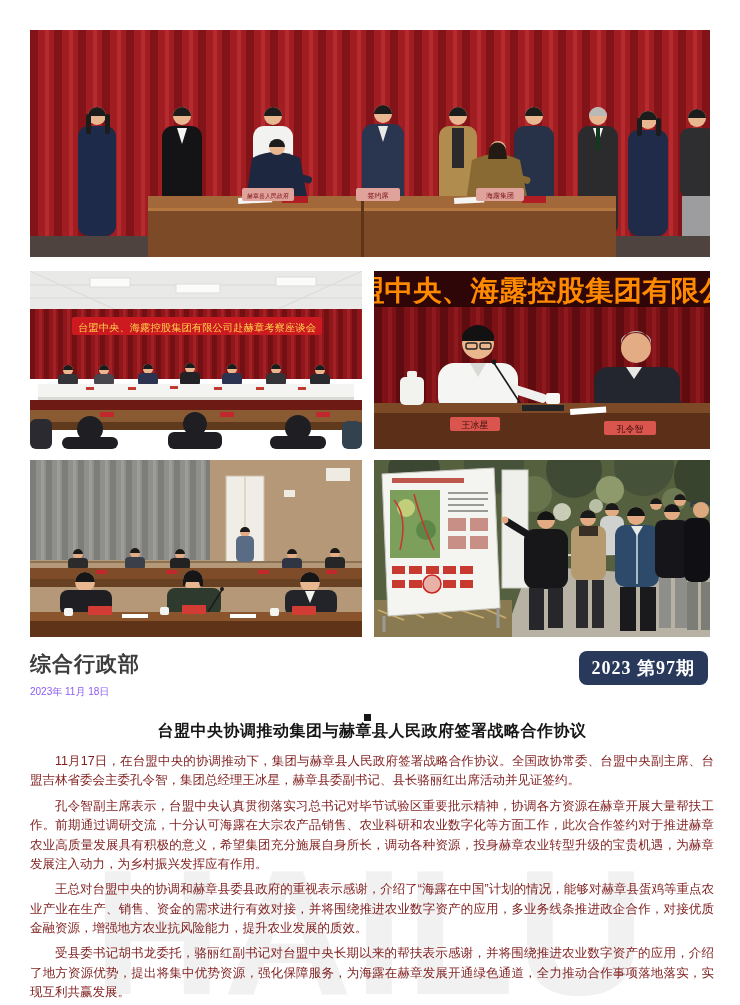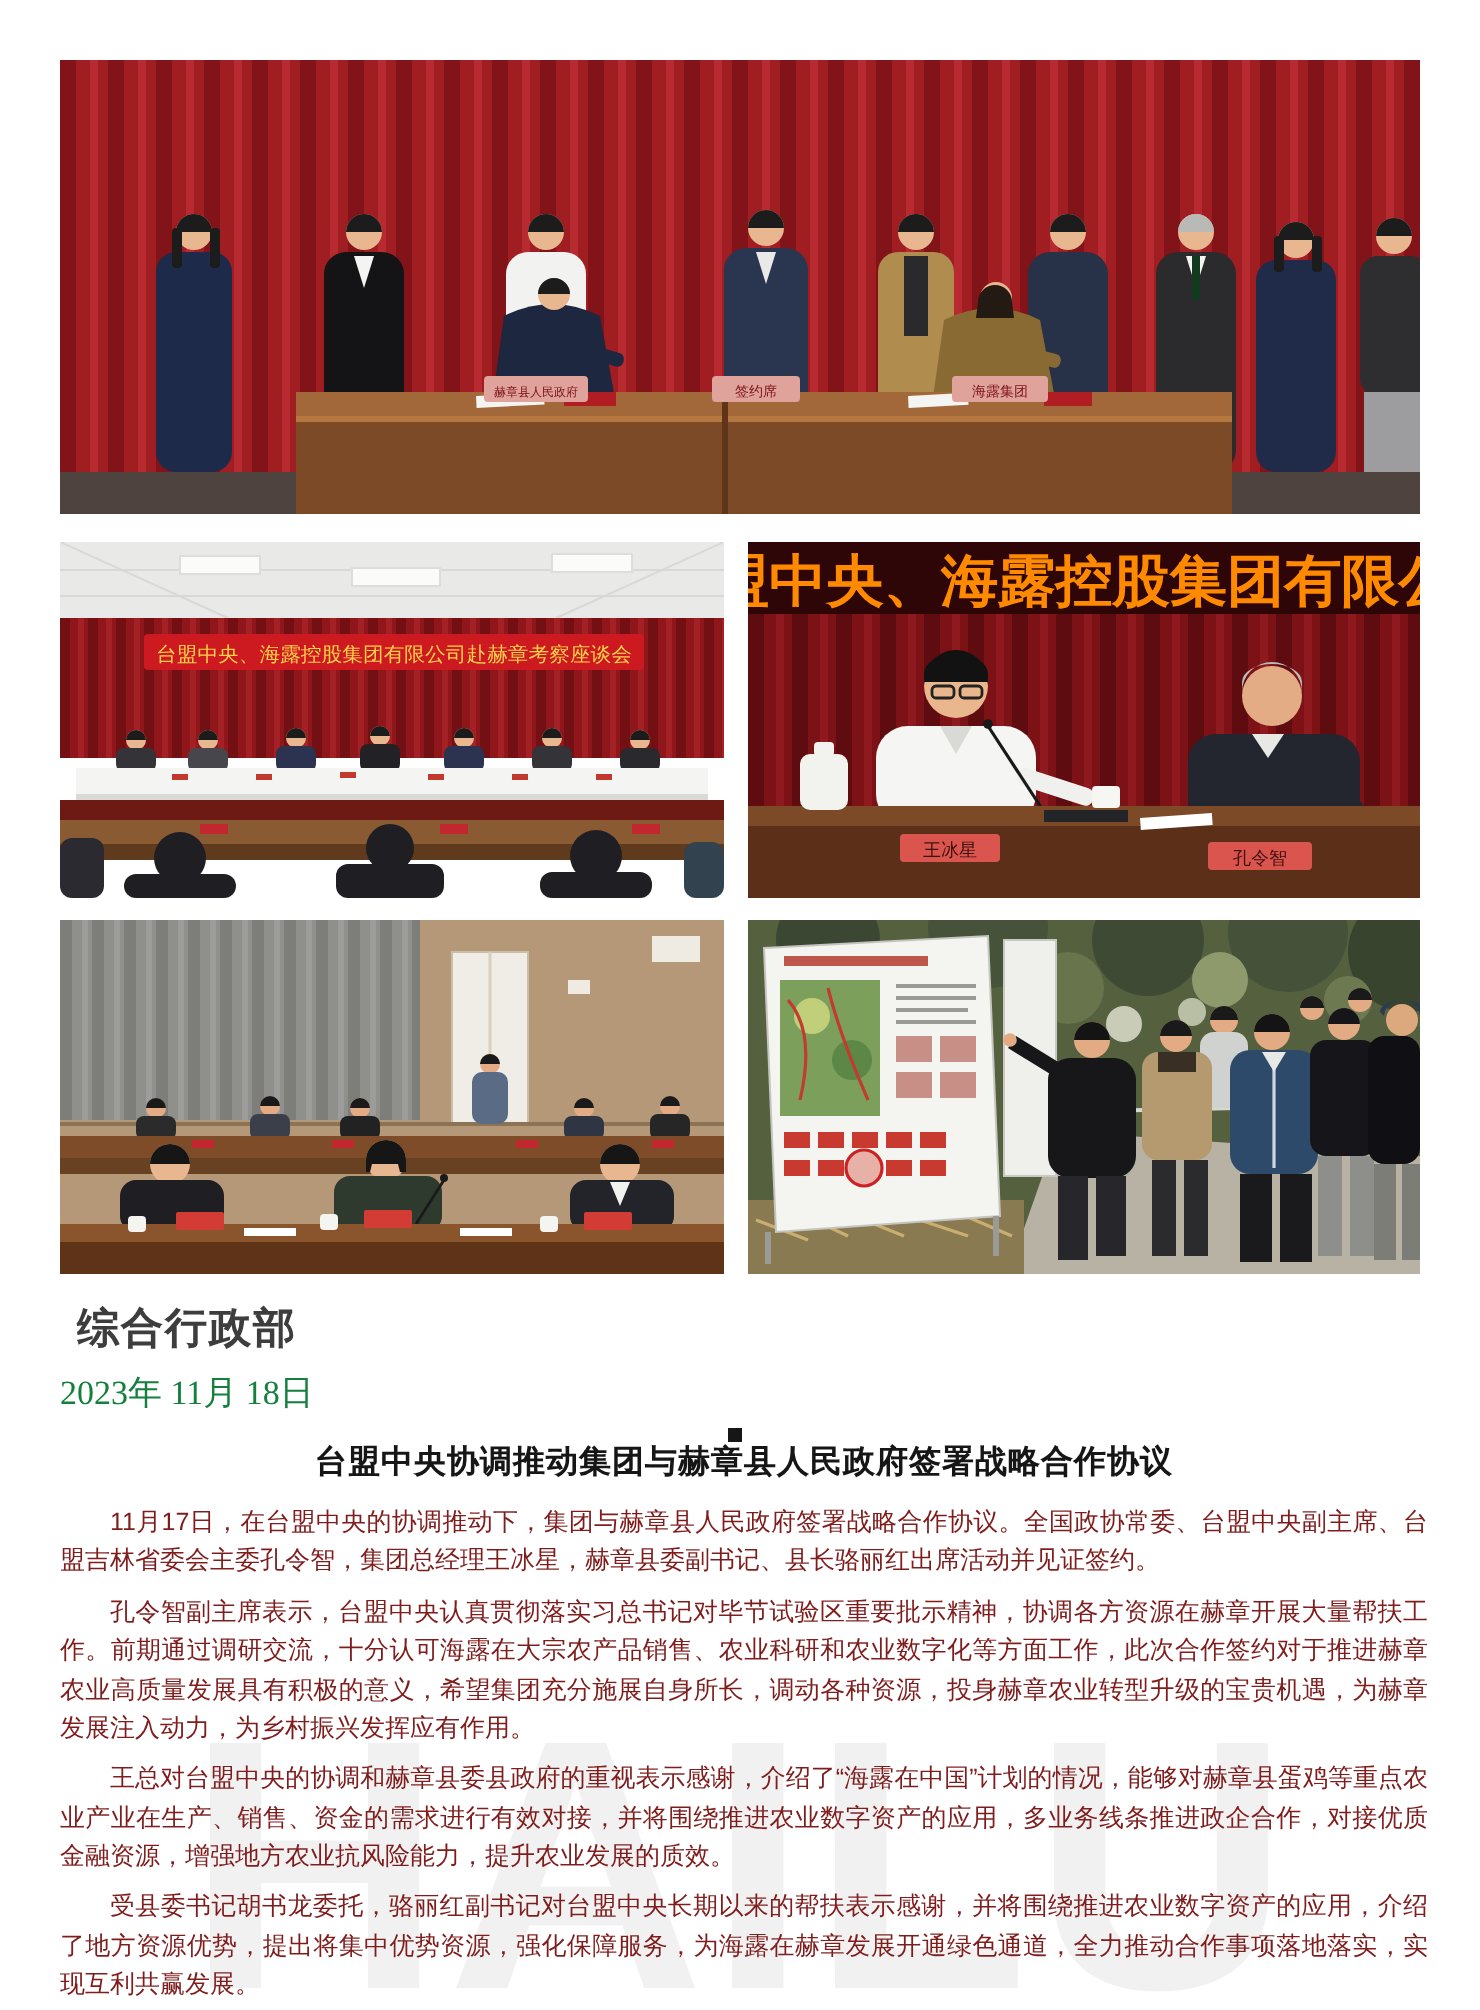--- a/index.html
+++ b/index.html
@@ -6,23 +6,23 @@
   .page{position:relative;width:740px;height:1005px;background:#ffffff;margin:0 auto;
         overflow:hidden;font-family:"Liberation Sans",sans-serif;}
   .photo{position:absolute;overflow:hidden;}
   .photo svg{display:block;width:100%;height:100%;}
   .photo-top{left:30px;top:30px;width:680px;height:227px;}
   .r2l{left:30px;top:271px;width:332px;height:178px;font-family:Liberation Mono, monospace;}
   .r2r{left:374px;top:271px;width:336px;height:178px;}
   .r3l{left:30px;top:460px;width:332px;height:177px;}
   .r3r{left:374px;top:460px;width:336px;height:177px;}
 
-  .hdr{position:absolute;left:30px;top:650px;z-index:2;text-align:center;}
+  .hdr{position:absolute;left:30px;top:650px;z-index:2;}
   .dept{font-family:"Liberation Serif","DejaVu Serif",serif;font-size:21px;font-weight:700;color:#3d3d3d;letter-spacing:1px;}
-  .date{font-family:Liberation Serif, serif;font-size:17px;color:#15803d;margin-top:7px;}
+  .date{font-family:Liberation Sans, sans-serif;font-size:10px;color:#8b5cf6;margin-top:7px;}
   .badge{position:absolute;right:32px;top:651px;z-index:2;background:#28395c;color:#ffffff;
          font-family:"Liberation Serif","DejaVu Serif",serif;font-size:18px;font-weight:700;
          padding:5px 13px;border-radius:8px;letter-spacing:1px;}
 
   .title{position:absolute;left:30px;top:714px;width:684px;z-index:2;display:flex;align-items:center;
          font-size:16px;font-weight:700;color:#161616;letter-spacing:0.5px;flex-direction:column;}
   .bullet{width:7px;height:7px;background:#161616;margin-right:9px;flex:0 0 auto;}
 
   .bodytxt{position:absolute;left:30px;top:752px;width:684px;z-index:2;}
   .bodytxt p{margin:0 0 6px 0;font-size:12.5px;line-height:1.55;color:#7f1d1d;
@@ -453,20 +453,21 @@
         <rect x="313" y="122" width="11" height="48" fill="#7d7d78"></rect>
           <rect x="327" y="122" width="9" height="48" fill="#7d7d78"></rect>
       </g>
     </svg>
   </div>
 
   <div class="hdr">
     <div class="dept">综合行政部</div>
     <div class="date">2023年 11月 18日</div>
   </div>
+  <div class="badge">2023 第97期</div>
 
   <div class="title">
     <span class="bullet"></span>
     <span>台盟中央协调推动集团与赫章县人民政府签署战略合作协议</span>
   </div>
 
   <div class="bodytxt">
     <p>11月17日，在台盟中央的协调推动下，集团与赫章县人民政府签署战略合作协议。全国政协常委、台盟中央副主席、台盟吉林省委会主委孔令智，集团总经理王冰星，赫章县委副书记、县长骆丽红出席活动并见证签约。</p>
     <p>孔令智副主席表示，台盟中央认真贯彻落实习总书记对毕节试验区重要批示精神，协调各方资源在赫章开展大量帮扶工作。前期通过调研交流，十分认可海露在大宗农产品销售、农业科研和农业数字化等方面工作，此次合作签约对于推进赫章农业高质量发展具有积极的意义，希望集团充分施展自身所长，调动各种资源，投身赫章农业转型升级的宝贵机遇，为赫章发展注入动力，为乡村振兴发挥应有作用。</p>
     <p>王总对台盟中央的协调和赫章县委县政府的重视表示感谢，介绍了“海露在中国”计划的情况，能够对赫章县蛋鸡等重点农业产业在生产、销售、资金的需求进行有效对接，并将围绕推进农业数字资产的应用，多业务线条推进政企合作，对接优质金融资源，增强地方农业抗风险能力，提升农业发展的质效。</p>

